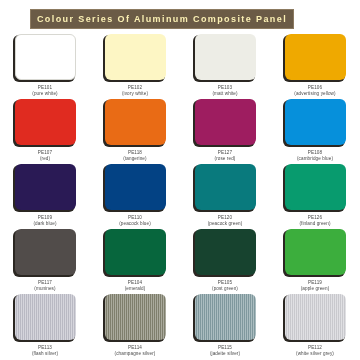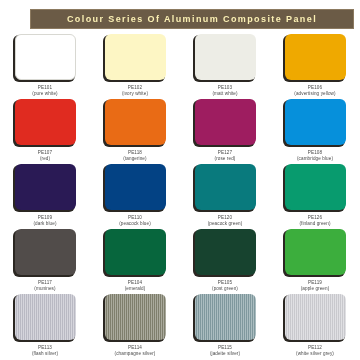--- a/index.html
+++ b/index.html
@@ -18,21 +18,21 @@
     width: 360px;
     height: 360px;
     background: #ffffff;
   }
 
   
   #header-bar {
     position: absolute;
     left: 30px;
     top: 9px;
-    width: 324px;
+    width: 264px;
     height: 20px;
     background: #6b5b46;
     border: 1px solid #8c7a60;
     box-sizing: border-box;
     display: flex;
     align-items: center;
     justify-content: center;
   }
   #header-title {
     color: #fbf0b4;

